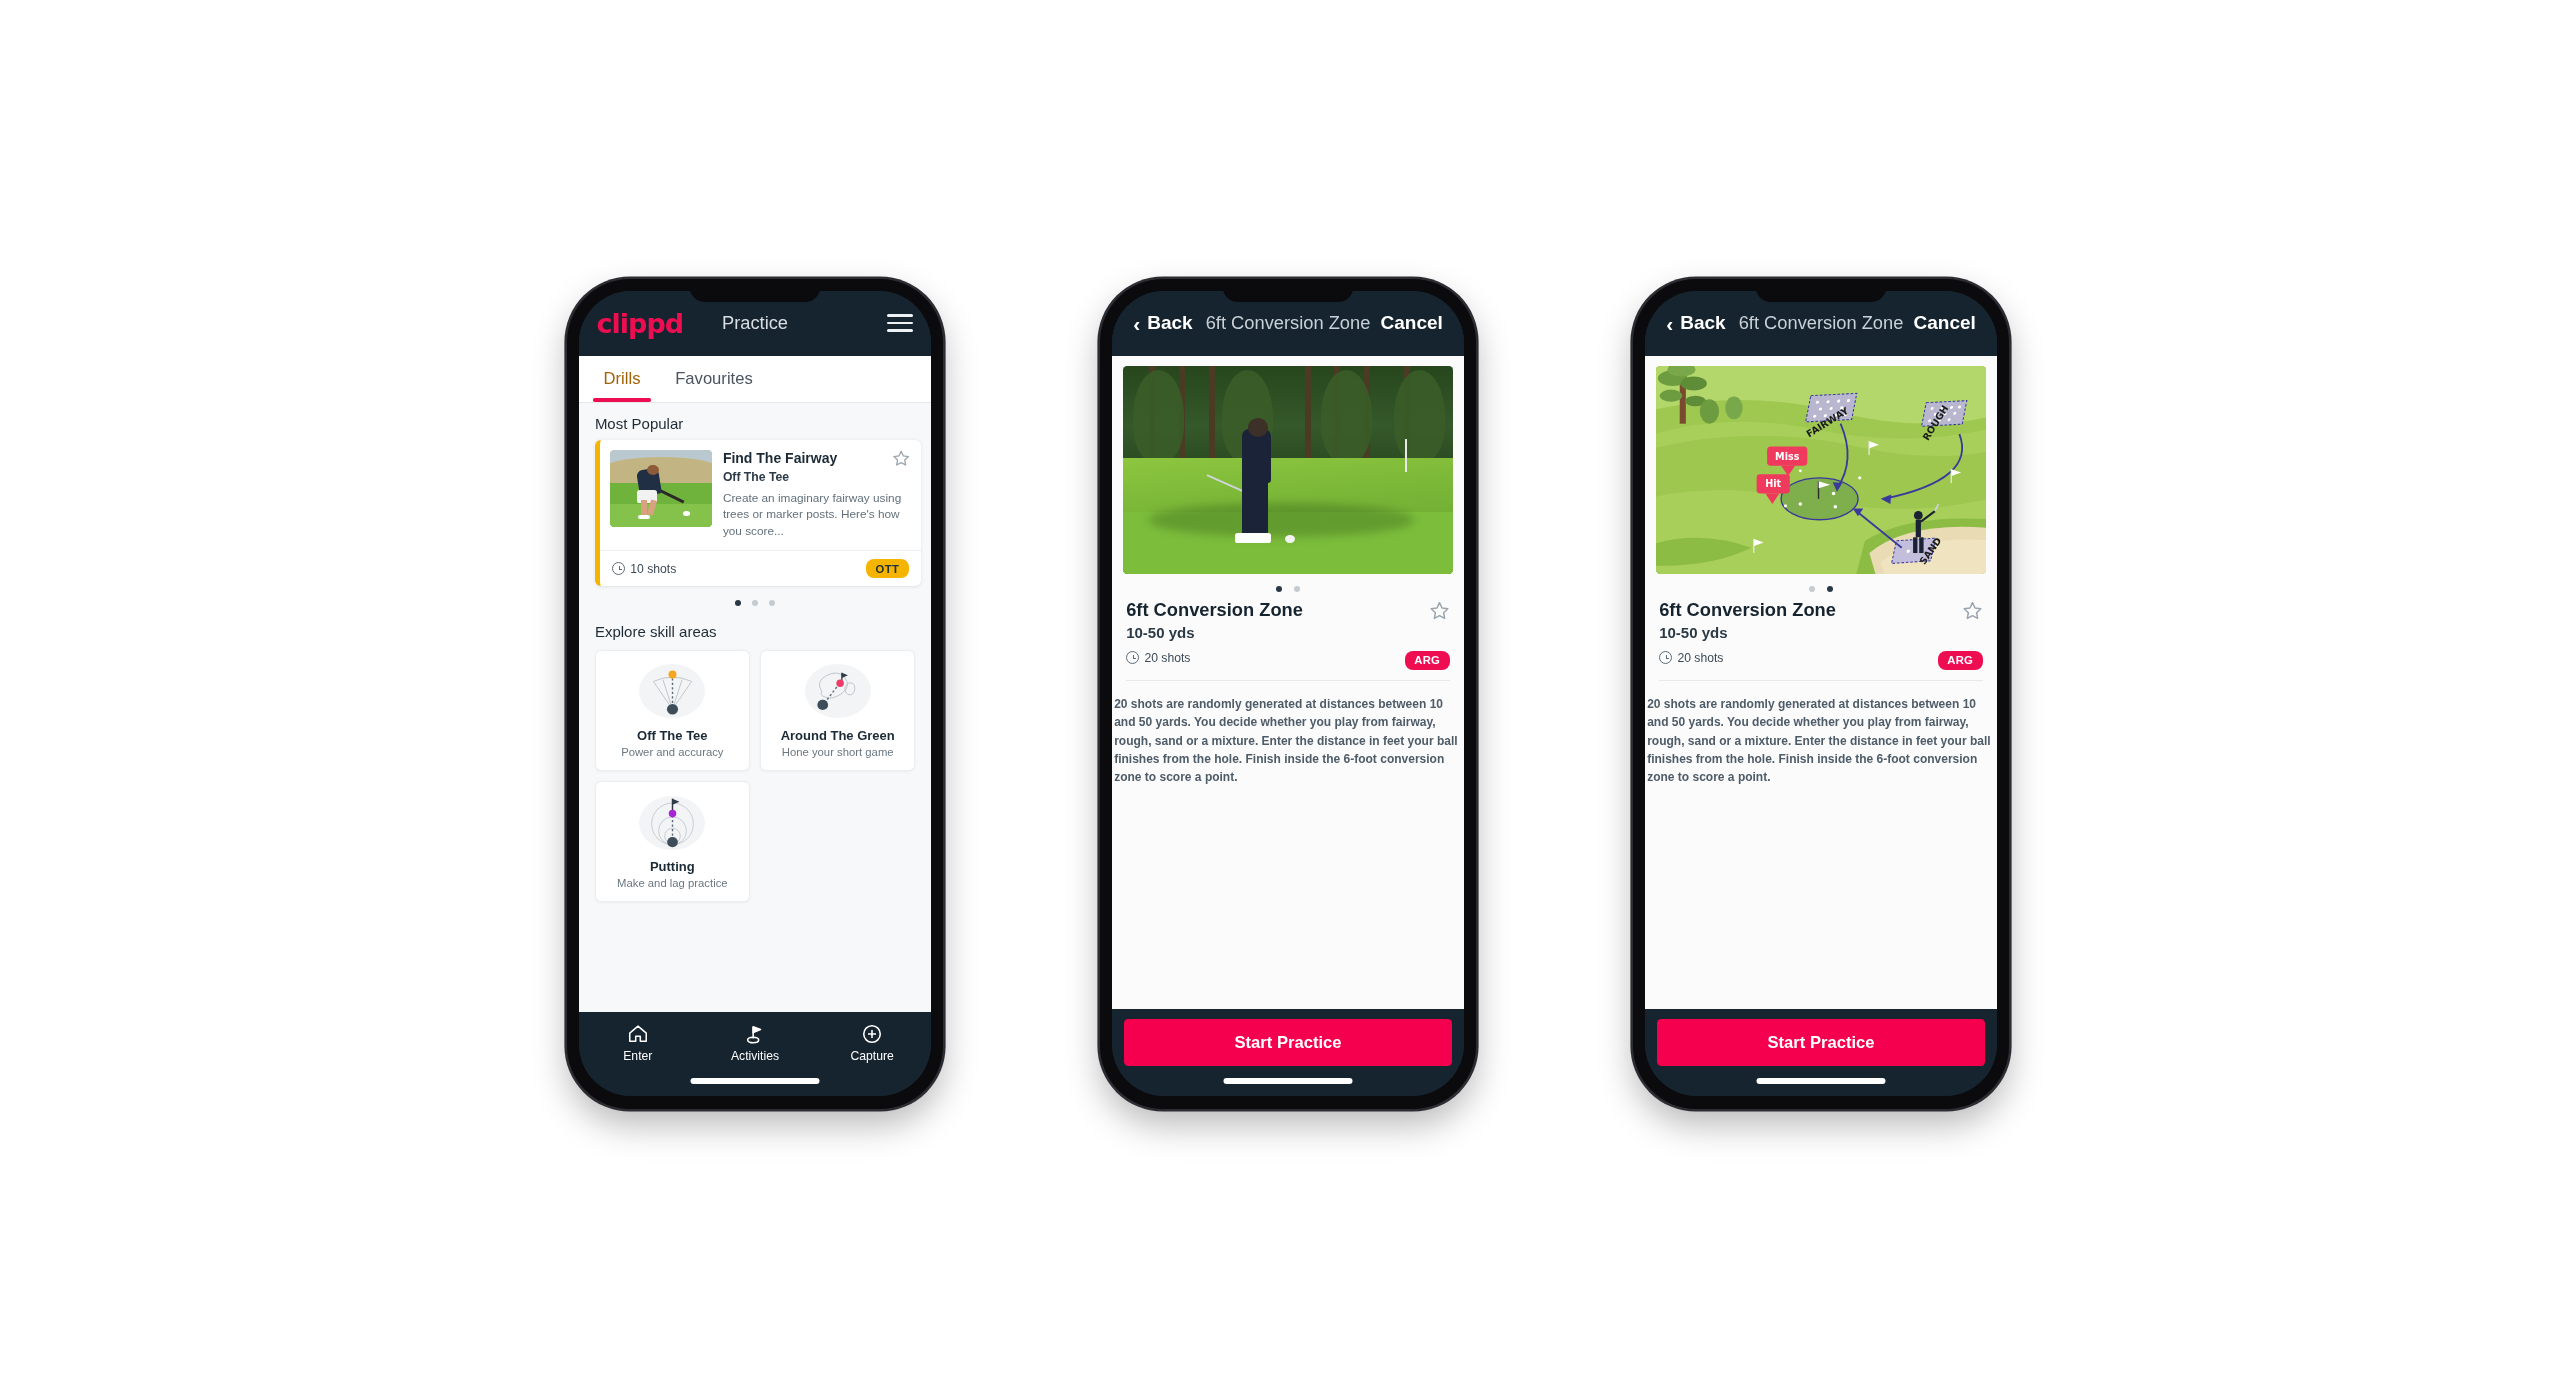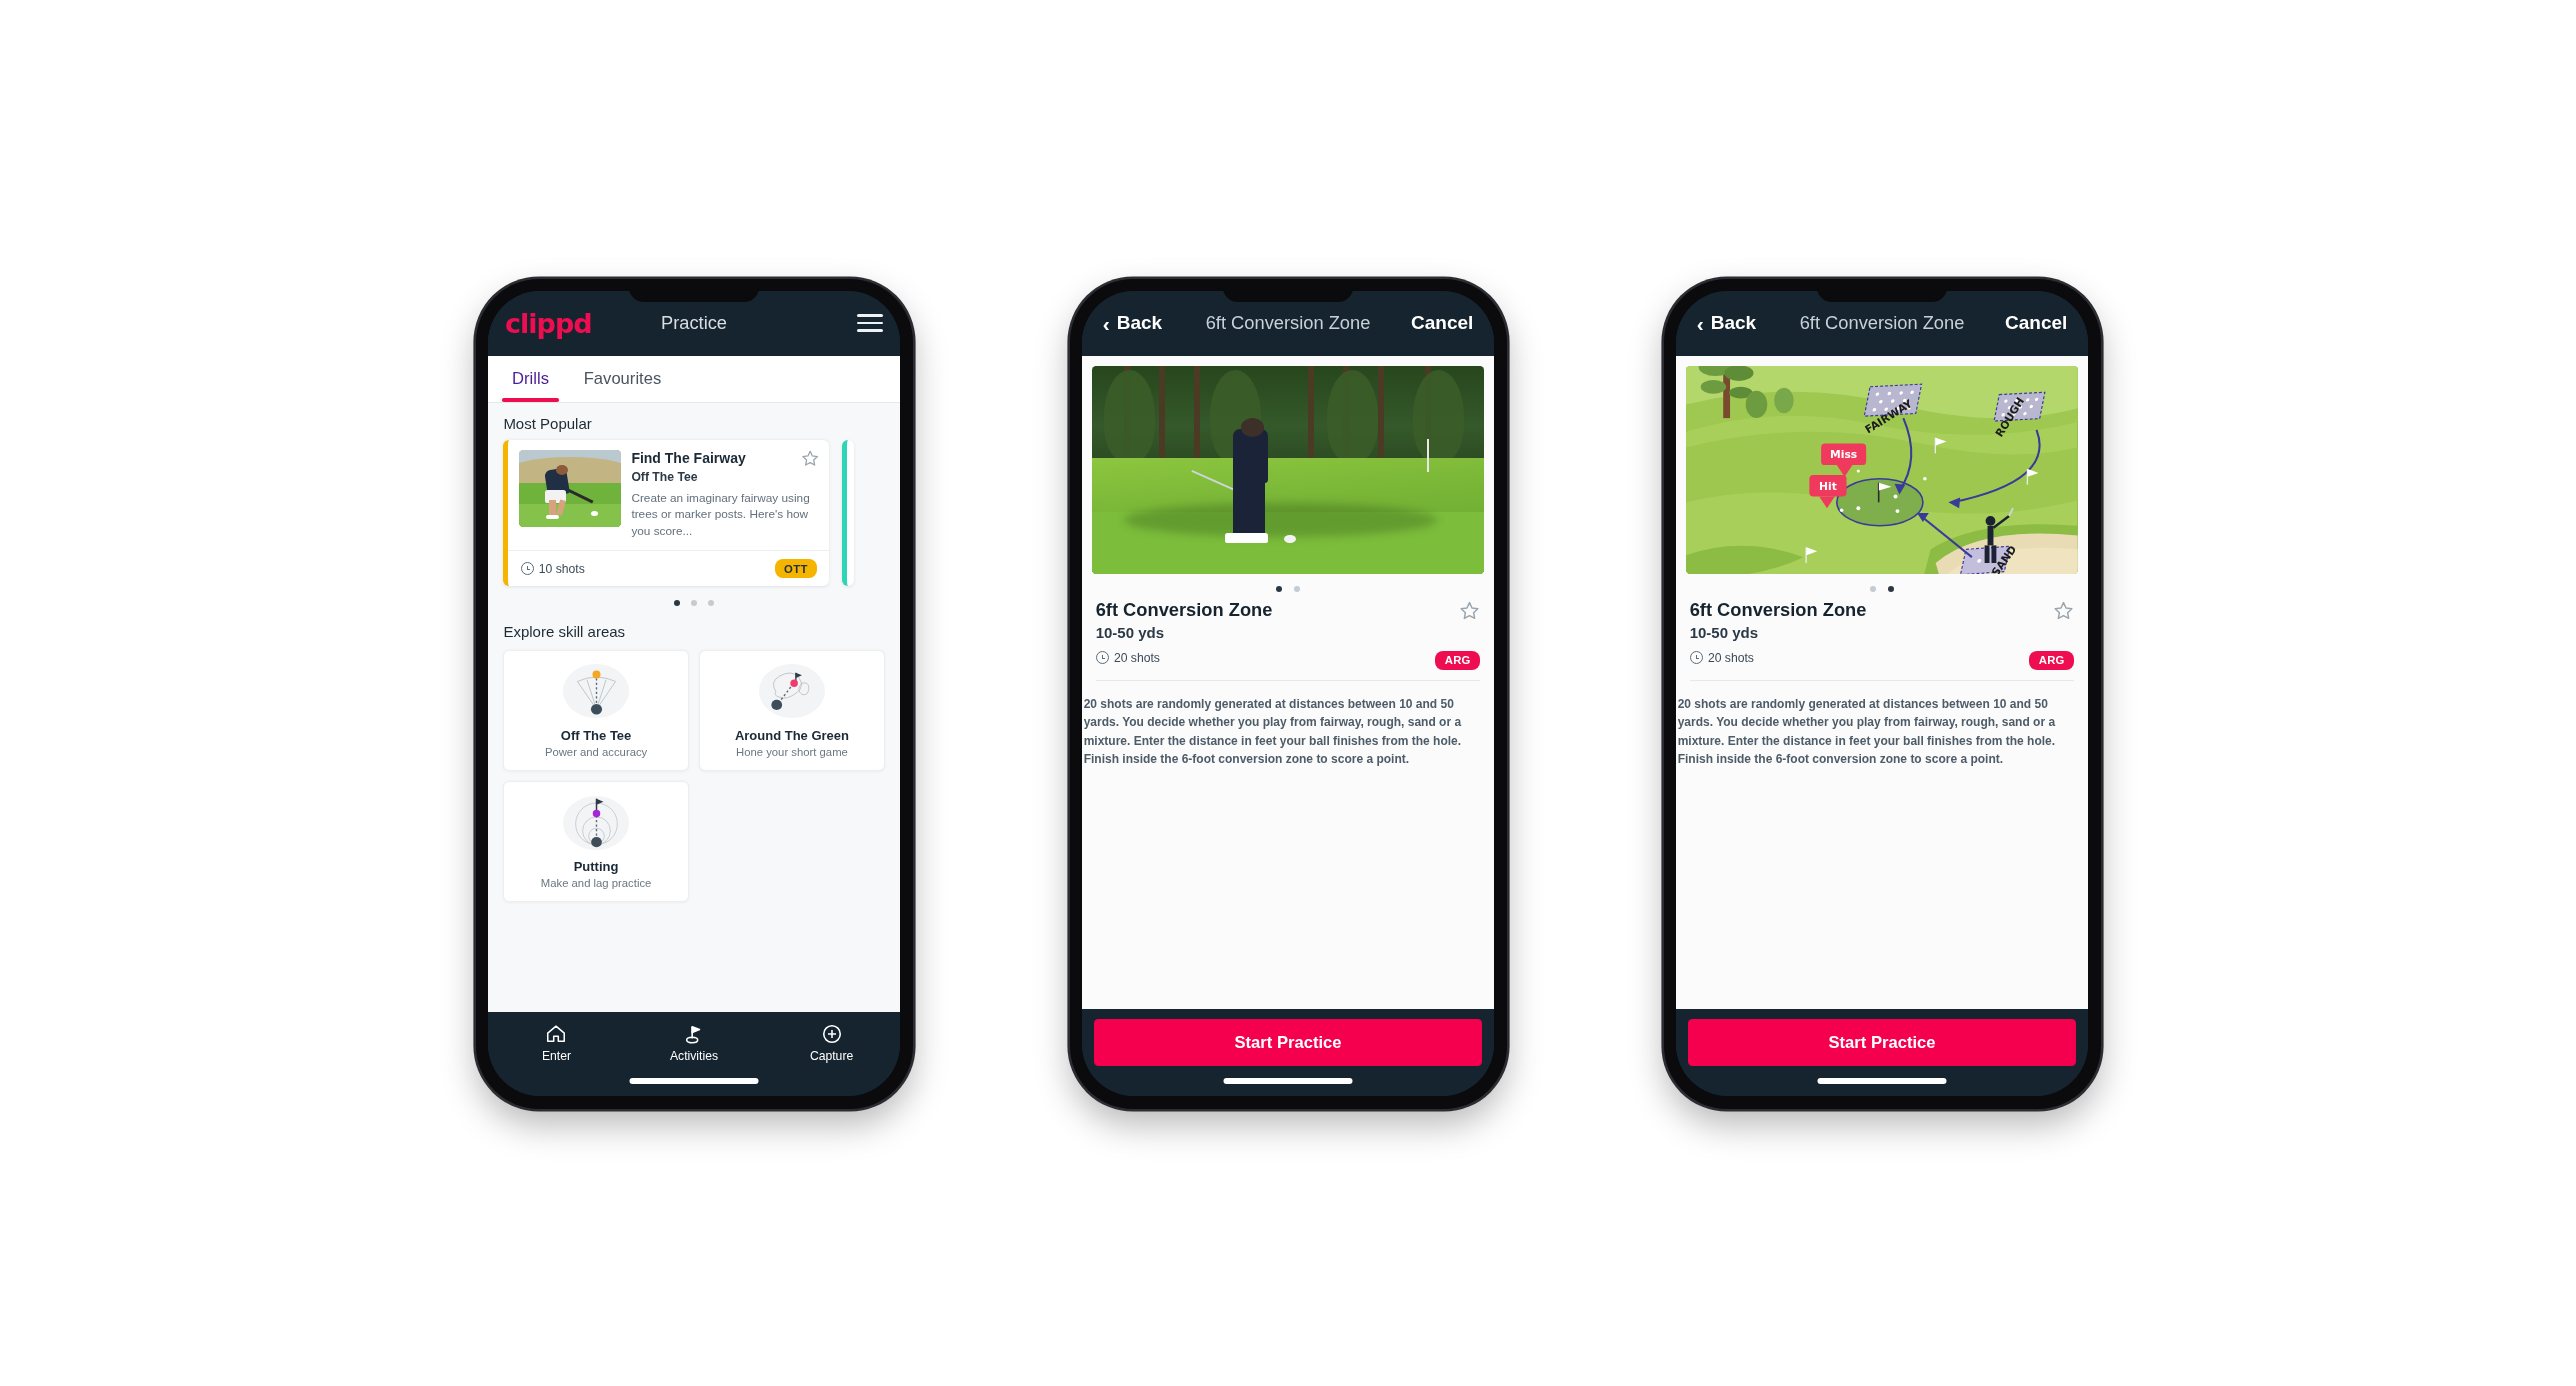--- a/index.html
+++ b/index.html
@@ -18,21 +18,21 @@
     inset: 0;
     display: flex;
     align-items: center;
     justify-content: center;
     gap: 157px;
   }
 
   
   .phone {
     position: relative;
-    width: 437px;
+    width: 376px;
     height: 830px;
     background: #0b0b0d;
     border-radius: 63px;
     padding: 12.2px;
     box-shadow: 0 0 0 2.6px #2c2c33, 0 15.7px 35px rgba(0,0,0,.28);
     flex: 0 0 auto;
   }
   .phone-inner {
     position: relative;
     width: 100%;
@@ -134,21 +134,21 @@
     align-items: stretch;
     padding-left: 7px;
     border-bottom: 0.9px solid #e6e9ec;
   }
   .tab {
     padding: 0 17.4px;
     display: flex; align-items: center;
     font-size: 16.6px; color: #4a5560;
     position: relative; cursor: pointer;
   }
-  .tab.active { color: #4c1d95; }
+  .tab.active { color: #a16207; }
   .tab.active::after {
     content:""; position:absolute;
     left: 7px; right: 7px; bottom: 0;
     height: 3.5px; background: #ef0d52; border-radius: 1.7px;
   }
 
   
   .screen {
     flex: 1 1 auto;
     background: #f7f8f9;

